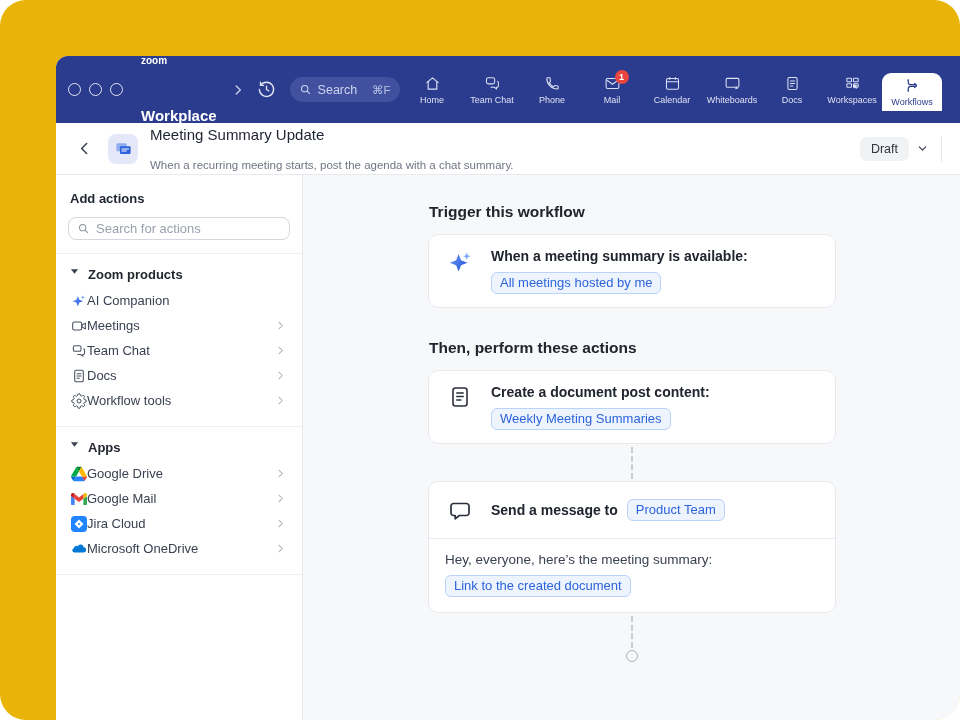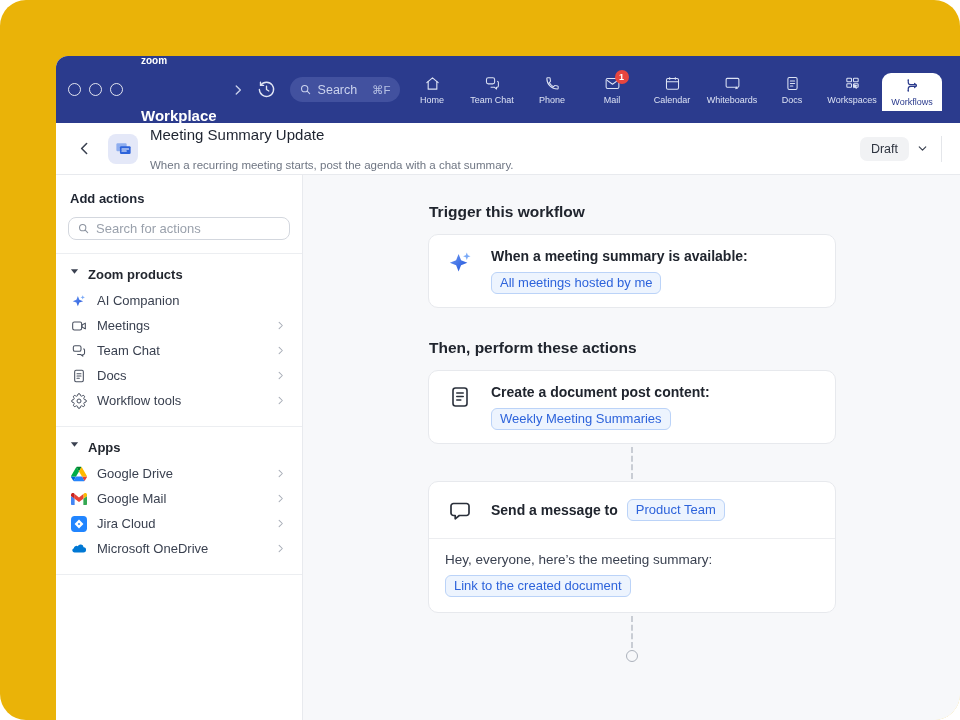--- a/index.html
+++ b/index.html
@@ -58,21 +58,21 @@
   .sb-search { height:23px; border:1px solid #D3D7DE; border-radius:8px; display:flex;
                align-items:center; gap:6px; padding:0 8px; background:#fff; }
   .sb-search .sic { width:13px; height:13px; color:#8D94A0; display:flex; flex:0 0 auto; }
   .sb-search input { border:none; outline:none; width:100%; font-size:13px; color:#333;
                      font-family:inherit; background:transparent; }
   .sb-search input::placeholder { color:#9AA1AC; }
   .sb-divider { height:1px; background:#ECEEF1; margin:13px -12px 0; }
   .section-hd { display:flex; align-items:flex-start; gap:9px; padding:13px 2px 6px; cursor:pointer; }
   .section-hd .caret { width:9px; height:9px; color:#3A4150; display:flex; }
   .section-hd .slabel { font-size:13px; font-weight:700; color:#23272F; }
-  .sb-item { display:flex; align-items:center; gap:10px; height:25px; padding:0 4px 0 3px;
+  .sb-item { display:flex; align-items:center; height:25px; padding:0 4px 0 3px;
              font-size:13px; color:#3A4150; cursor:pointer; }
   .sb-item .iic { width:16px; height:16px; display:flex; flex:0 0 16px; color:#4A5160; }
   .sb-item .ichev { margin-left:auto; width:11px; height:11px; color:#A7ADB7; display:flex; }
 
   
   .canvas { flex:1; background:#F7F8FA; overflow:hidden; padding-top:28px; }
   .canvas-inner { width:408px; margin-left:125px; }
   .c-heading { font-size:15.5px; font-weight:700; color:#20252E; margin-left:1px; }
   .card { background:#fff; border:1px solid #E7E9ED; border-radius:10px; }
   .card-row { display:flex; gap:16px; padding:12px 16px 13px; align-items:flex-start; }

